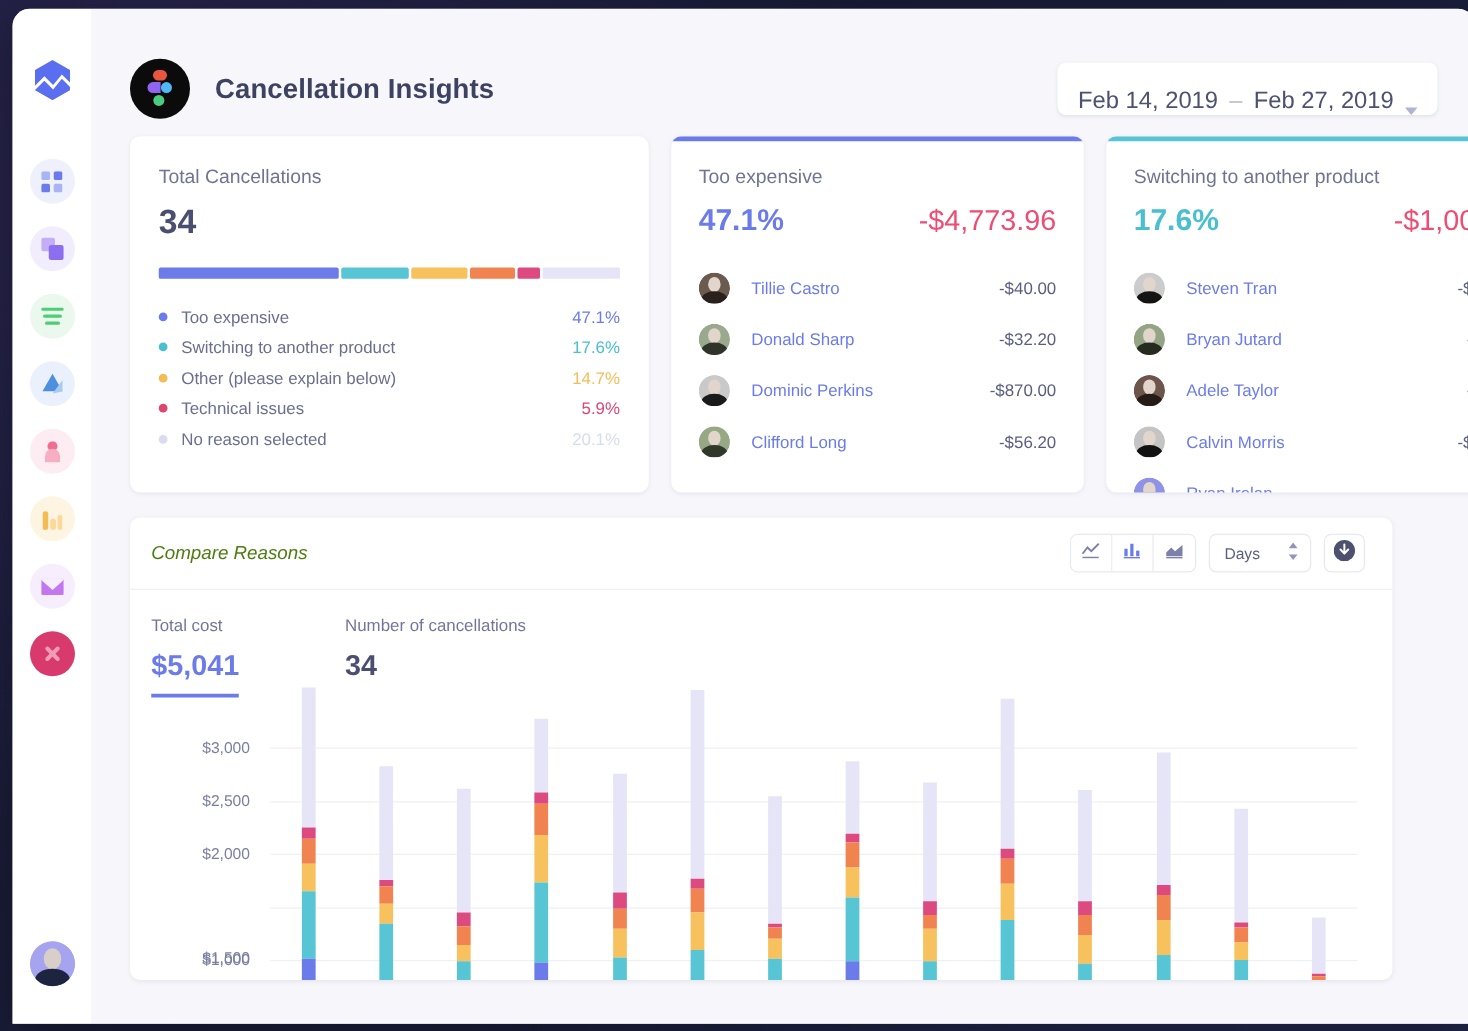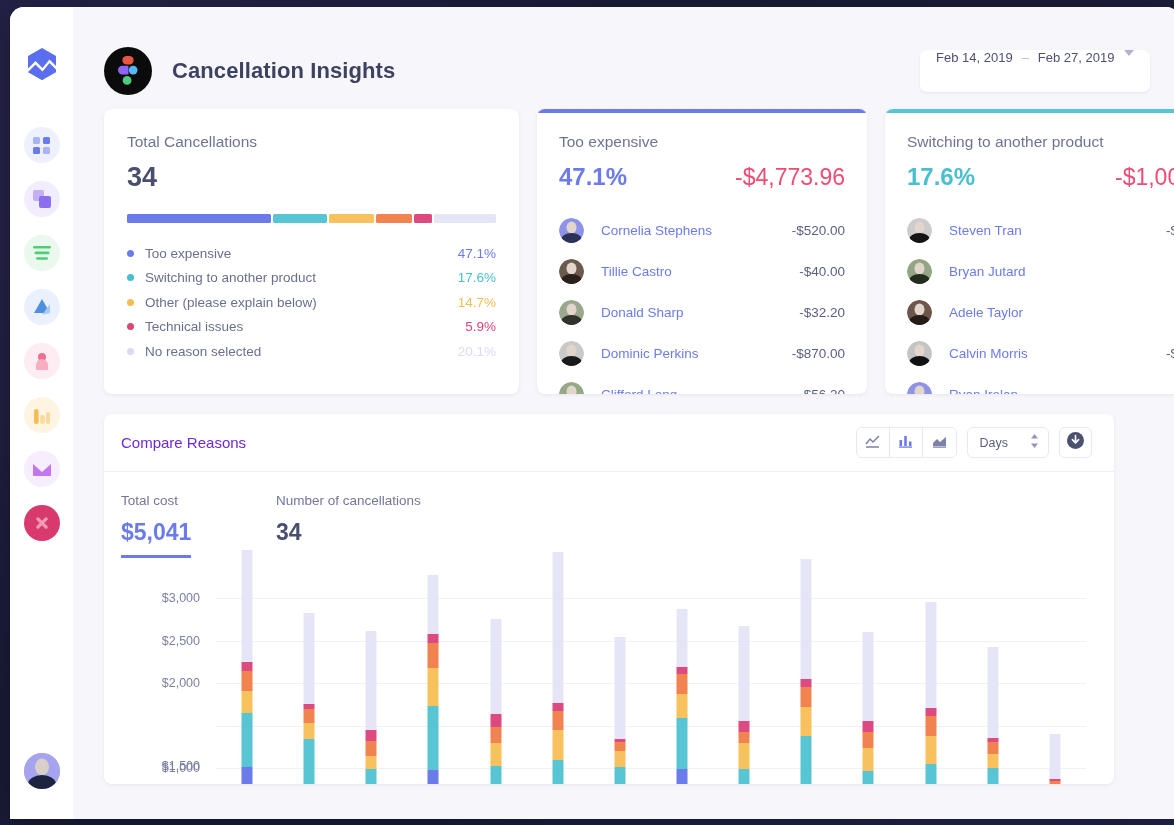--- a/index.html
+++ b/index.html
@@ -83,23 +83,23 @@
     color: #3d4260;
     margin-left: 20px;
     letter-spacing: .1px;
   }
   .spacer { flex: 1; }
   .daterange {
     background: #fff;
     border-radius: 7px;
     padding: 0 16px;
     height: 42px;
-    display: flex; align-items: flex-start;
+    display: flex; align-items: flex-end;
     gap: 9px;
-    font-size: 13px;
+    font-size: 19px;
     color: #4c5170;
     box-shadow: 0 1px 3px rgba(60,66,110,.10);
     cursor: pointer;
     min-width: 230px;
   }
   .daterange .dash { color: #b8bbd4; }
   .caret {
     margin-left: auto;
     width: 0; height: 0;
     border-left: 5px solid transparent;
@@ -189,21 +189,21 @@
     height: 370px;
     overflow: hidden;
     position: relative;
   }
   .panel-head {
     height: 58px;
     display: flex; align-items: center;
     padding: 0 22px 0 17px;
     border-bottom: 1px solid #eff0f6;
   }
-  .panel-title { font-size: 15px; color: #6d28d9; }
+  .panel-title { font-size: 15px; color: #4d7c0f; font-style: italic; }
   .seg-group {
     display: flex;
     border: 1px solid #e7e8f2;
     border-radius: 6px;
     overflow: hidden;
     height: 31px;
     margin-left: auto;
   }
   .seg-btn {
     width: 33px;
@@ -463,29 +463,20 @@
           <div class="top-bar" style="background:#6b7bea"></div>
           <div class="inner">
             <div class="card-label">Too expensive</div>
             <div class="reason-head">
               <span class="reason-pct" style="color:#6b7bea">47.1%</span>
               <span class="reason-amt">-$4,773.96</span>
             </div>
             <div class="person-list">
               <div class="person">
                 <span class="pav"><svg width="25" height="25" viewBox="0 0 25 25">
-                    <circle cx="12.5" cy="12.5" r="12.5" fill="#8f93e8"></circle>
-                    <ellipse cx="12.5" cy="9.5" rx="5" ry="6" fill="#e2d6cc"></ellipse>
-                    <path d="M2 25 L2 21.5 a10.5 6.5 0 0 1 21 0 L23 25 Z" fill="#2b3256"></path>
-                  </svg></span>
-                <span class="pname">Cornelia Stephens</span>
-                <span class="pamt">-$520.00</span>
-              </div>
-              <div class="person">
-                <span class="pav"><svg width="25" height="25" viewBox="0 0 25 25">
                     <circle cx="12.5" cy="12.5" r="12.5" fill="#6b5a4e"></circle>
                     <ellipse cx="12.5" cy="9.5" rx="5" ry="6" fill="#e2d6cc"></ellipse>
                     <path d="M2 25 L2 21.5 a10.5 6.5 0 0 1 21 0 L23 25 Z" fill="#2a211c"></path>
                   </svg></span>
                 <span class="pname">Tillie Castro</span>
                 <span class="pamt">-$40.00</span>
               </div>
               <div class="person">
                 <span class="pav"><svg width="25" height="25" viewBox="0 0 25 25">
                     <circle cx="12.5" cy="12.5" r="12.5" fill="#9aa88e"></circle>

